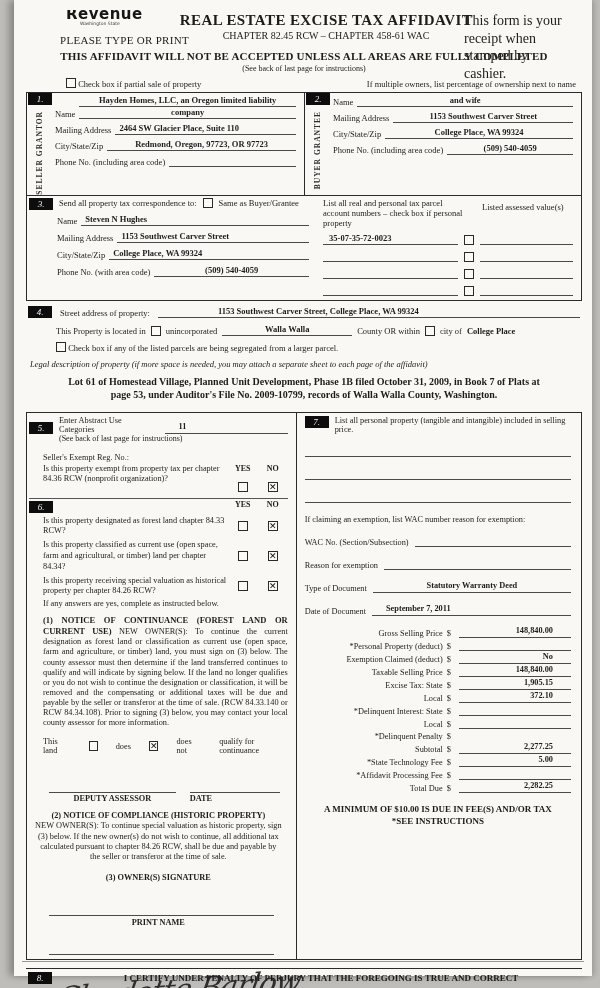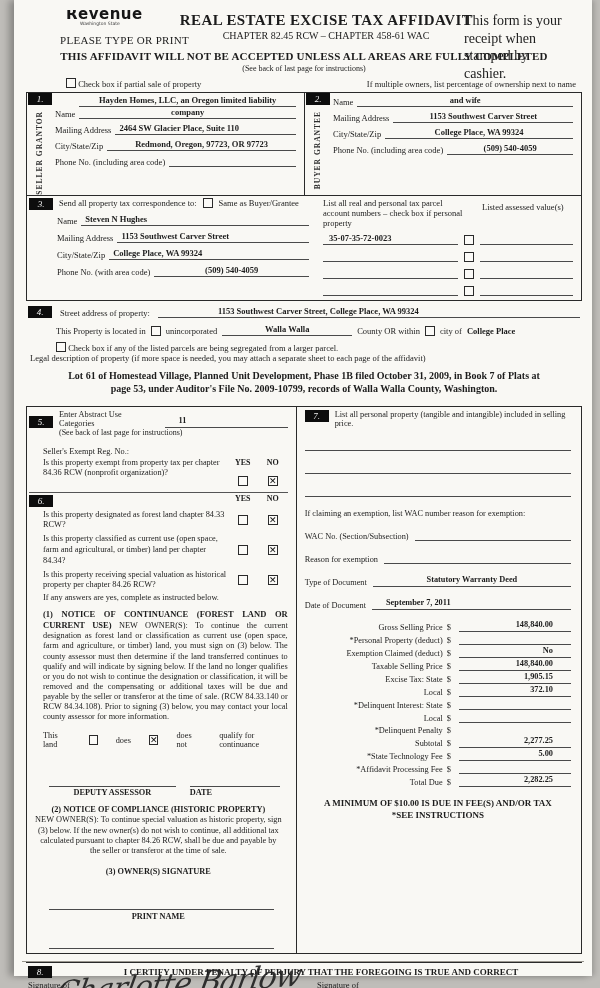--- a/index.html
+++ b/index.html
@@ -63,21 +63,21 @@
   .parcel-row{display:flex;gap:6px;align-items:flex-end;margin-top:5px;}
   .parcel-row .pln{flex:1.25;padding-left:6px;}
   .parcel-row .aln{flex:.9;}
   
   .sec4{padding:5px 2px 0 2px;font-size:8.5px;}
   .s4row{display:flex;gap:8px;align-items:flex-end;}
   .s4row .ln{flex:1;text-align:left;padding-left:60px;}
   .located{display:flex;gap:5px;align-items:flex-end;margin-top:6px;padding-left:28px;}
   .county-ln{width:130px;text-align:center;}
   .seg{margin-top:6px;padding-left:28px;}
-  .legal-lbl{padding-left:2px;}
+  .legal-lbl{margin-top:6px;padding-left:2px;font-style:italic;}
   .legal-txt{margin-top:6px;text-align:center;font-weight:bold;font-size:10px;line-height:1.35;padding:0 30px;}
   
   .box567{border:1.5px solid #2a2a2a;display:flex;margin-top:10px;font-size:8.3px;}
   .colL{width:48.5%;box-sizing:border-box;padding:3px 8px 4px 2px;}
   .colR{width:51.5%;box-sizing:border-box;border-left:1.5px solid #2a2a2a;padding:3px 10px 4px 8px;}
   .s5head{display:flex;gap:6px;align-items:flex-end;}
   .s5head .ln{width:110px;text-align:left;padding-left:14px;}
   .small{font-size:8px;}
   .yn-grid{display:flex;margin-top:2px;}
   .yn-q{flex:1;line-height:1.3;}

